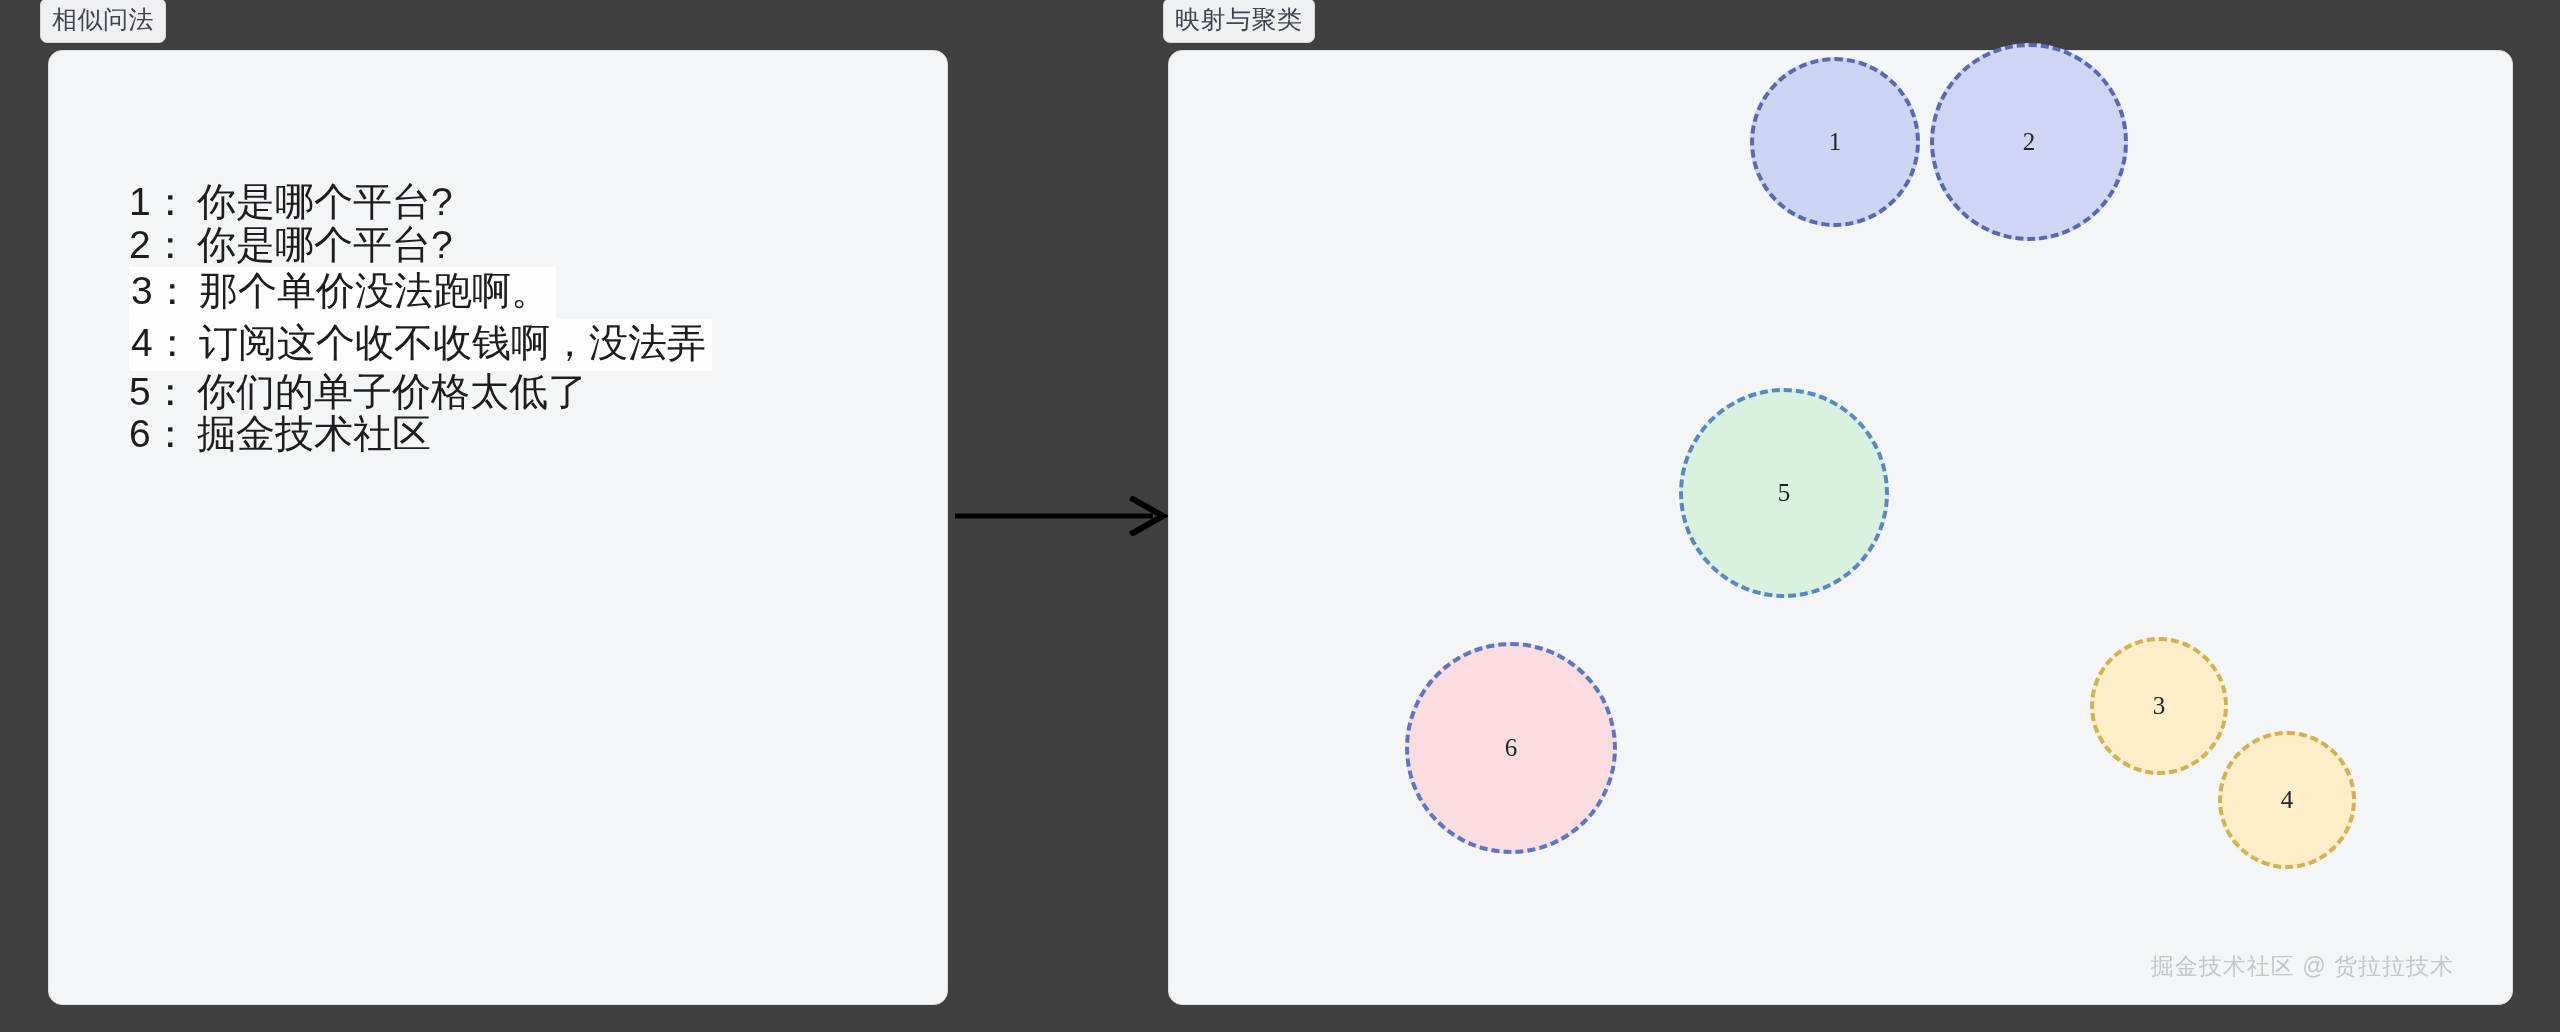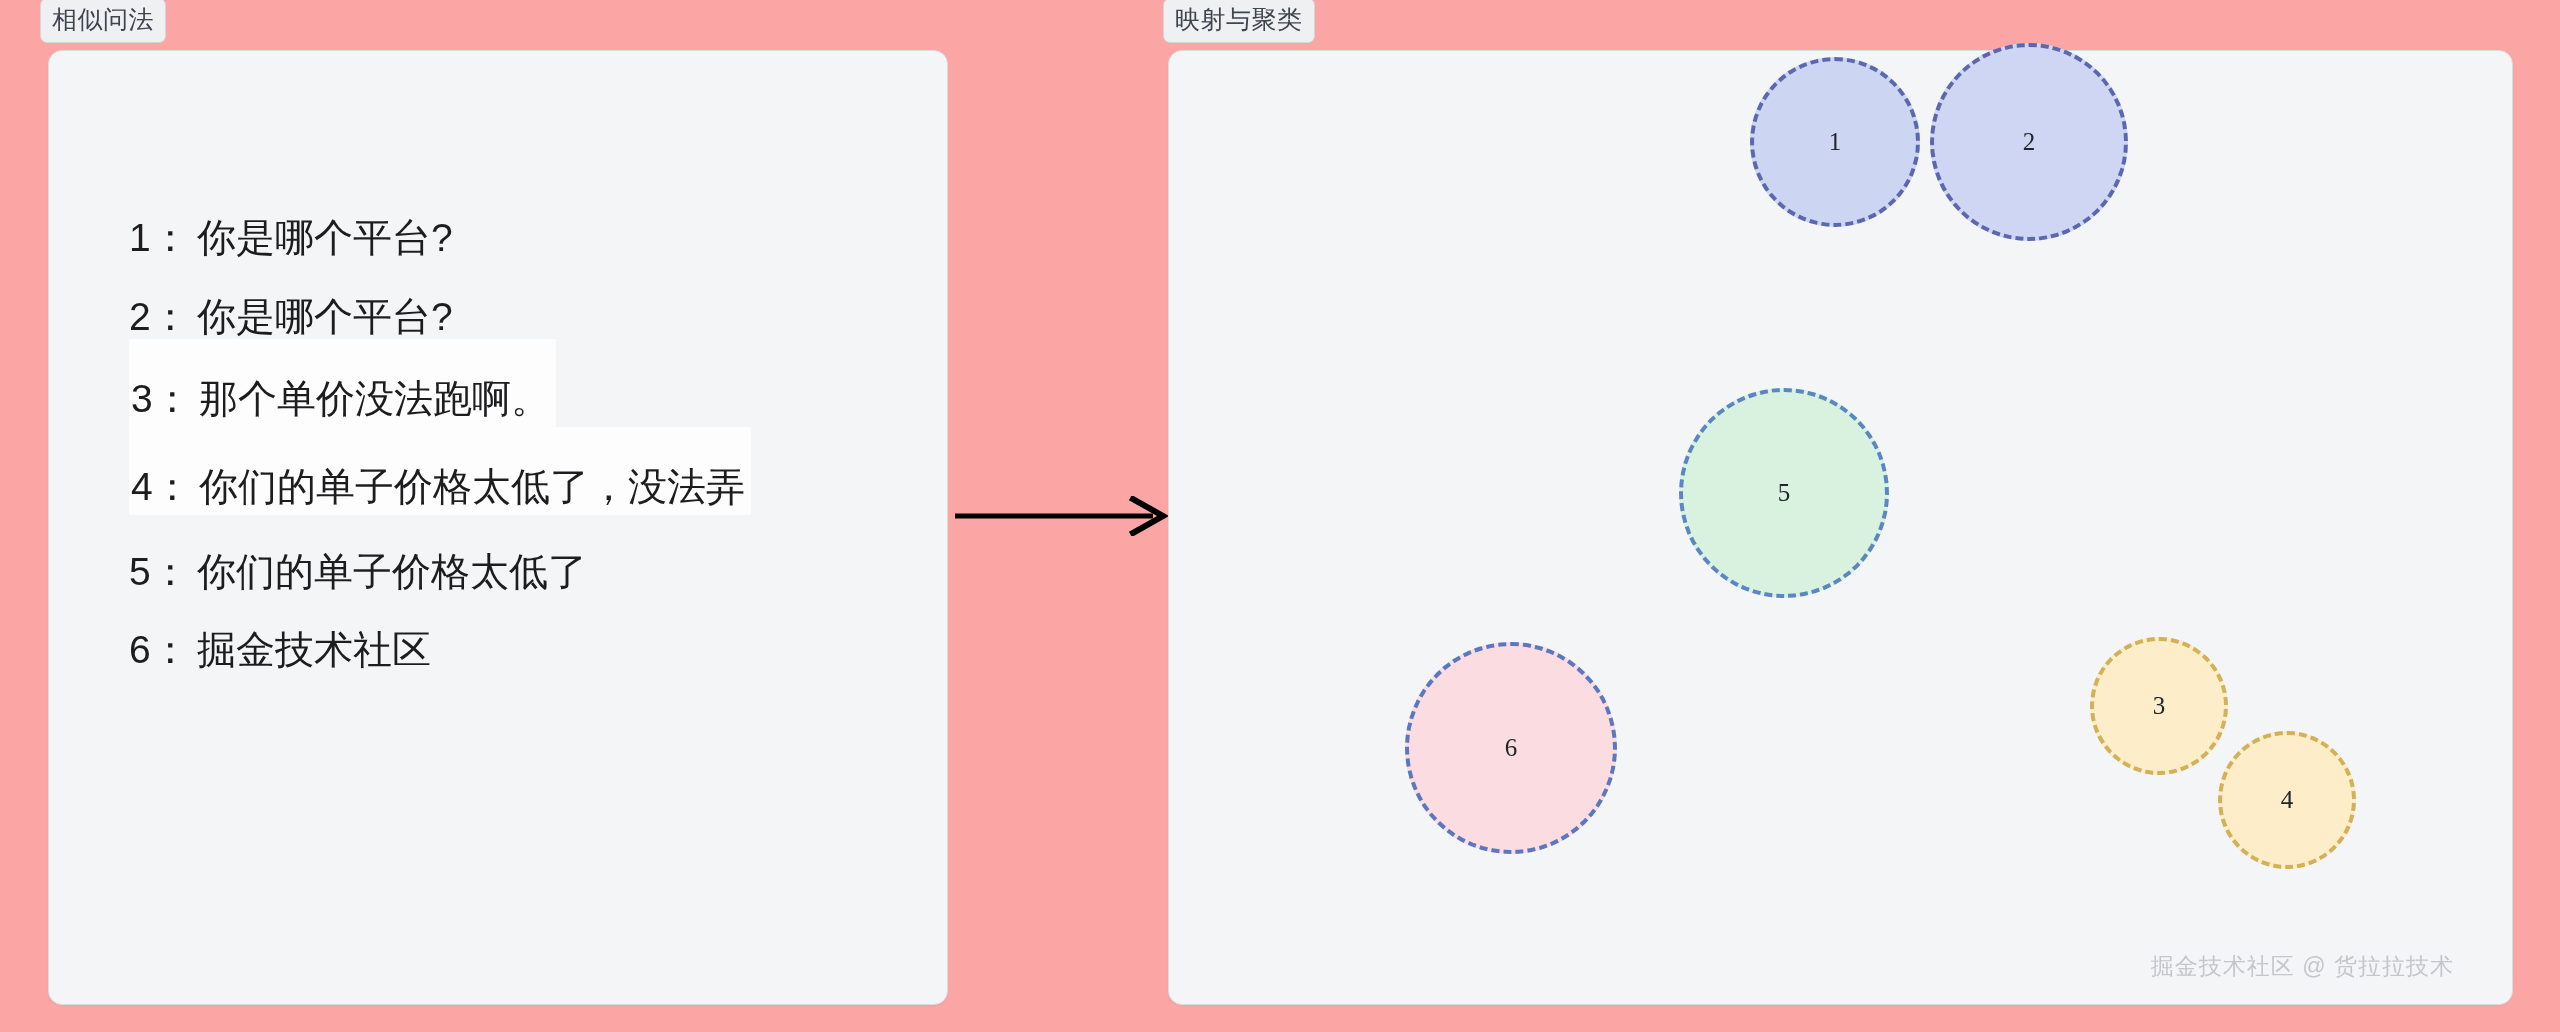--- a/index.html
+++ b/index.html
@@ -8,21 +8,21 @@
     height: 1032px;
     background: #ffffff;
     font-family: "Liberation Sans", "DejaVu Sans", sans-serif;
     overflow: hidden;
   }
 
   .stage {
     position: relative;
     width: 2560px;
     height: 1032px;
-    background: #fca5a5;
+    background: #404040;
   }
 
   
   .tag {
     position: absolute;
     background: #eff0f2;
     border: 1px solid #d3d6db;
     border-radius: 7px;
     color: #3f4550;
     font-size: 25px;
@@ -60,21 +60,21 @@
     color: #1d1d1f;
     margin-bottom: 51px;
     white-space: nowrap;
   }
   .qitem:last-child { margin-bottom: 0; }
   .qitem .idx {
     display: inline-block;
     min-width: 68px;
     color: #1d1d1f;
   }
-  .qitem .txt { color: #1d1d1f; margin-top: 36px; }
+  .qitem .txt { color: #1d1d1f; }
   .qitem.hl {
     background: #fdfdfd;
     align-self: flex-start;
     display: inline-flex;
     padding: 3px 6px 6px 2px;
     border-radius: 2px;
   }
   .qrow { display: flex; }
 
   
@@ -136,21 +136,21 @@
         </div>
         <div class="qrow">
           <div class="qitem hl">
             <span class="idx">3：</span>
             <span class="txt">那个单价没法跑啊。</span>
           </div>
         </div>
         <div class="qrow">
           <div class="qitem hl">
             <span class="idx">4：</span>
-            <span class="txt">你们的单子价格太低了，没法弄</span>
+            <span class="txt">订阅这个收不收钱啊，没法弄</span>
           </div>
         </div>
         <div class="qrow">
           <div class="qitem">
             <span class="idx">5：</span>
             <span class="txt">你们的单子价格太低了</span>
           </div>
         </div>
         <div class="qrow">
           <div class="qitem">

